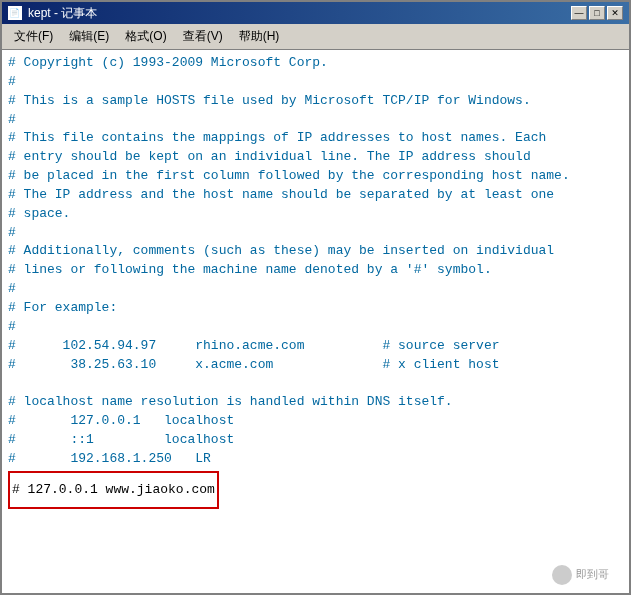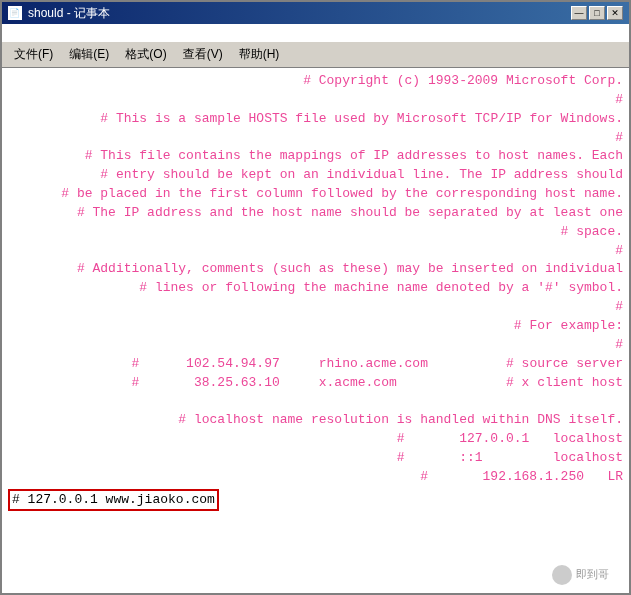--- a/index.html
+++ b/index.html
@@ -76,21 +76,20 @@
     
     .menu-bar {
       background: #d4d0c8;
       border-bottom: 1px solid #808080;
       padding: 2px 4px;
       display: flex;
       gap: 0;
       flex-shrink: 0;
       font-family: '宋体', SimSun, sans-serif;
       font-size: 12px;
-      margin-top: 18px;
     }
 
     .menu-item {
       padding: 2px 8px;
       cursor: pointer;
       color: #000;
     }
 
     
     .content {
@@ -103,29 +102,28 @@
       line-height: 1.45;
       color: #000;
       position: relative;
     }
 
     .text-block {
       white-space: pre;
       font-family: 'Courier New', Courier, monospace;
       font-size: 13px;
       line-height: 1.45;
-      color: #ec4899;
-      text-align: right;
+      color: #0369a1;
     }
 
     .highlighted-line {
       background: #fff;
       border: 2px solid #cc0000;
       display: inline-block;
-      padding: 0 2px;
+      padding: 8px 2px;
     }
 
     
     .watermark {
       position: absolute;
       bottom: 8px;
       right: 20px;
       font-family: '宋体', SimSun, sans-serif;
       font-size: 11px;
       color: #999;
@@ -143,21 +141,21 @@
     }
   </style>
 </head>
 <body>
 
 <div class="window">
 
   <div class="title-bar">
     <div class="title-bar-left">
       <span class="title-bar-icon">📄</span>
-      <span>should - 记事本</span>
+      <span>kept - 记事本</span>
     </div>
     <div class="title-bar-buttons">
       <div class="title-btn">—</div>
       <div class="title-btn">□</div>
       <div class="title-btn">✕</div>
     </div>
   </div>
 
   <div class="menu-bar">
     <div class="menu-item">文件(F)</div>

